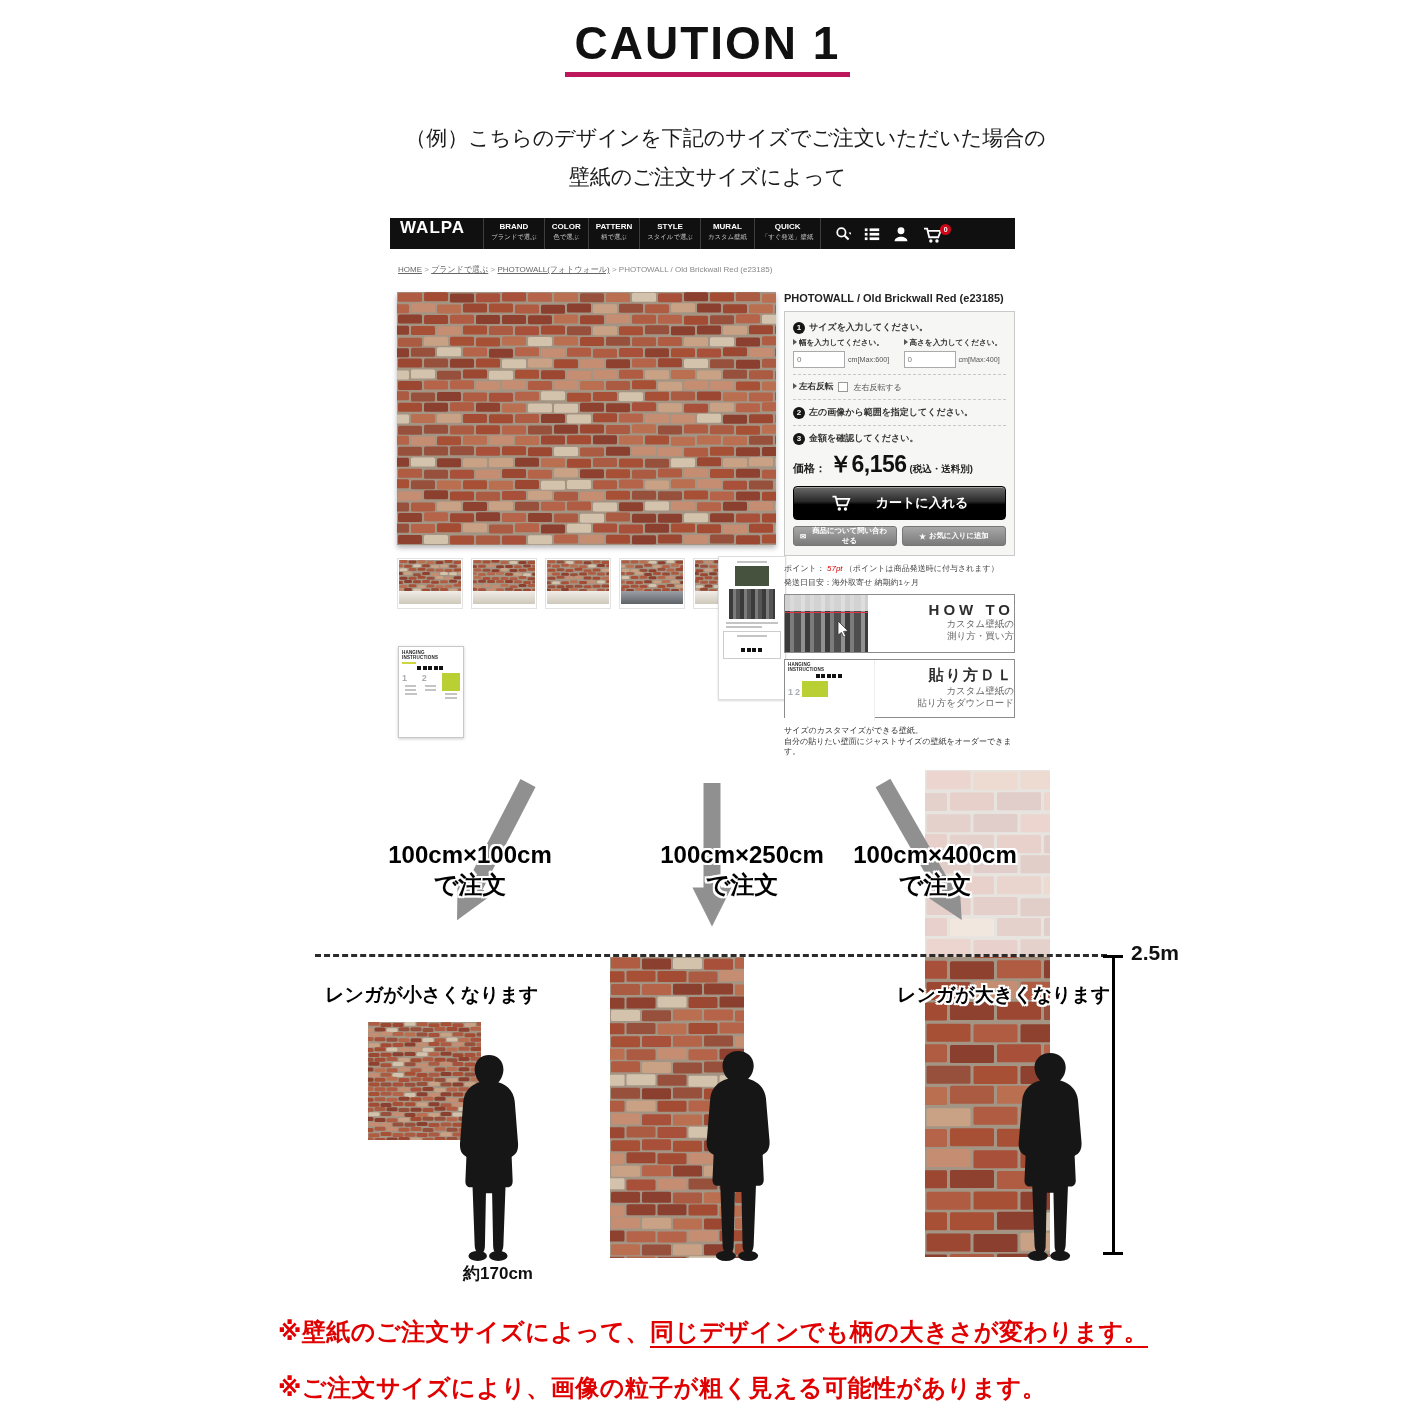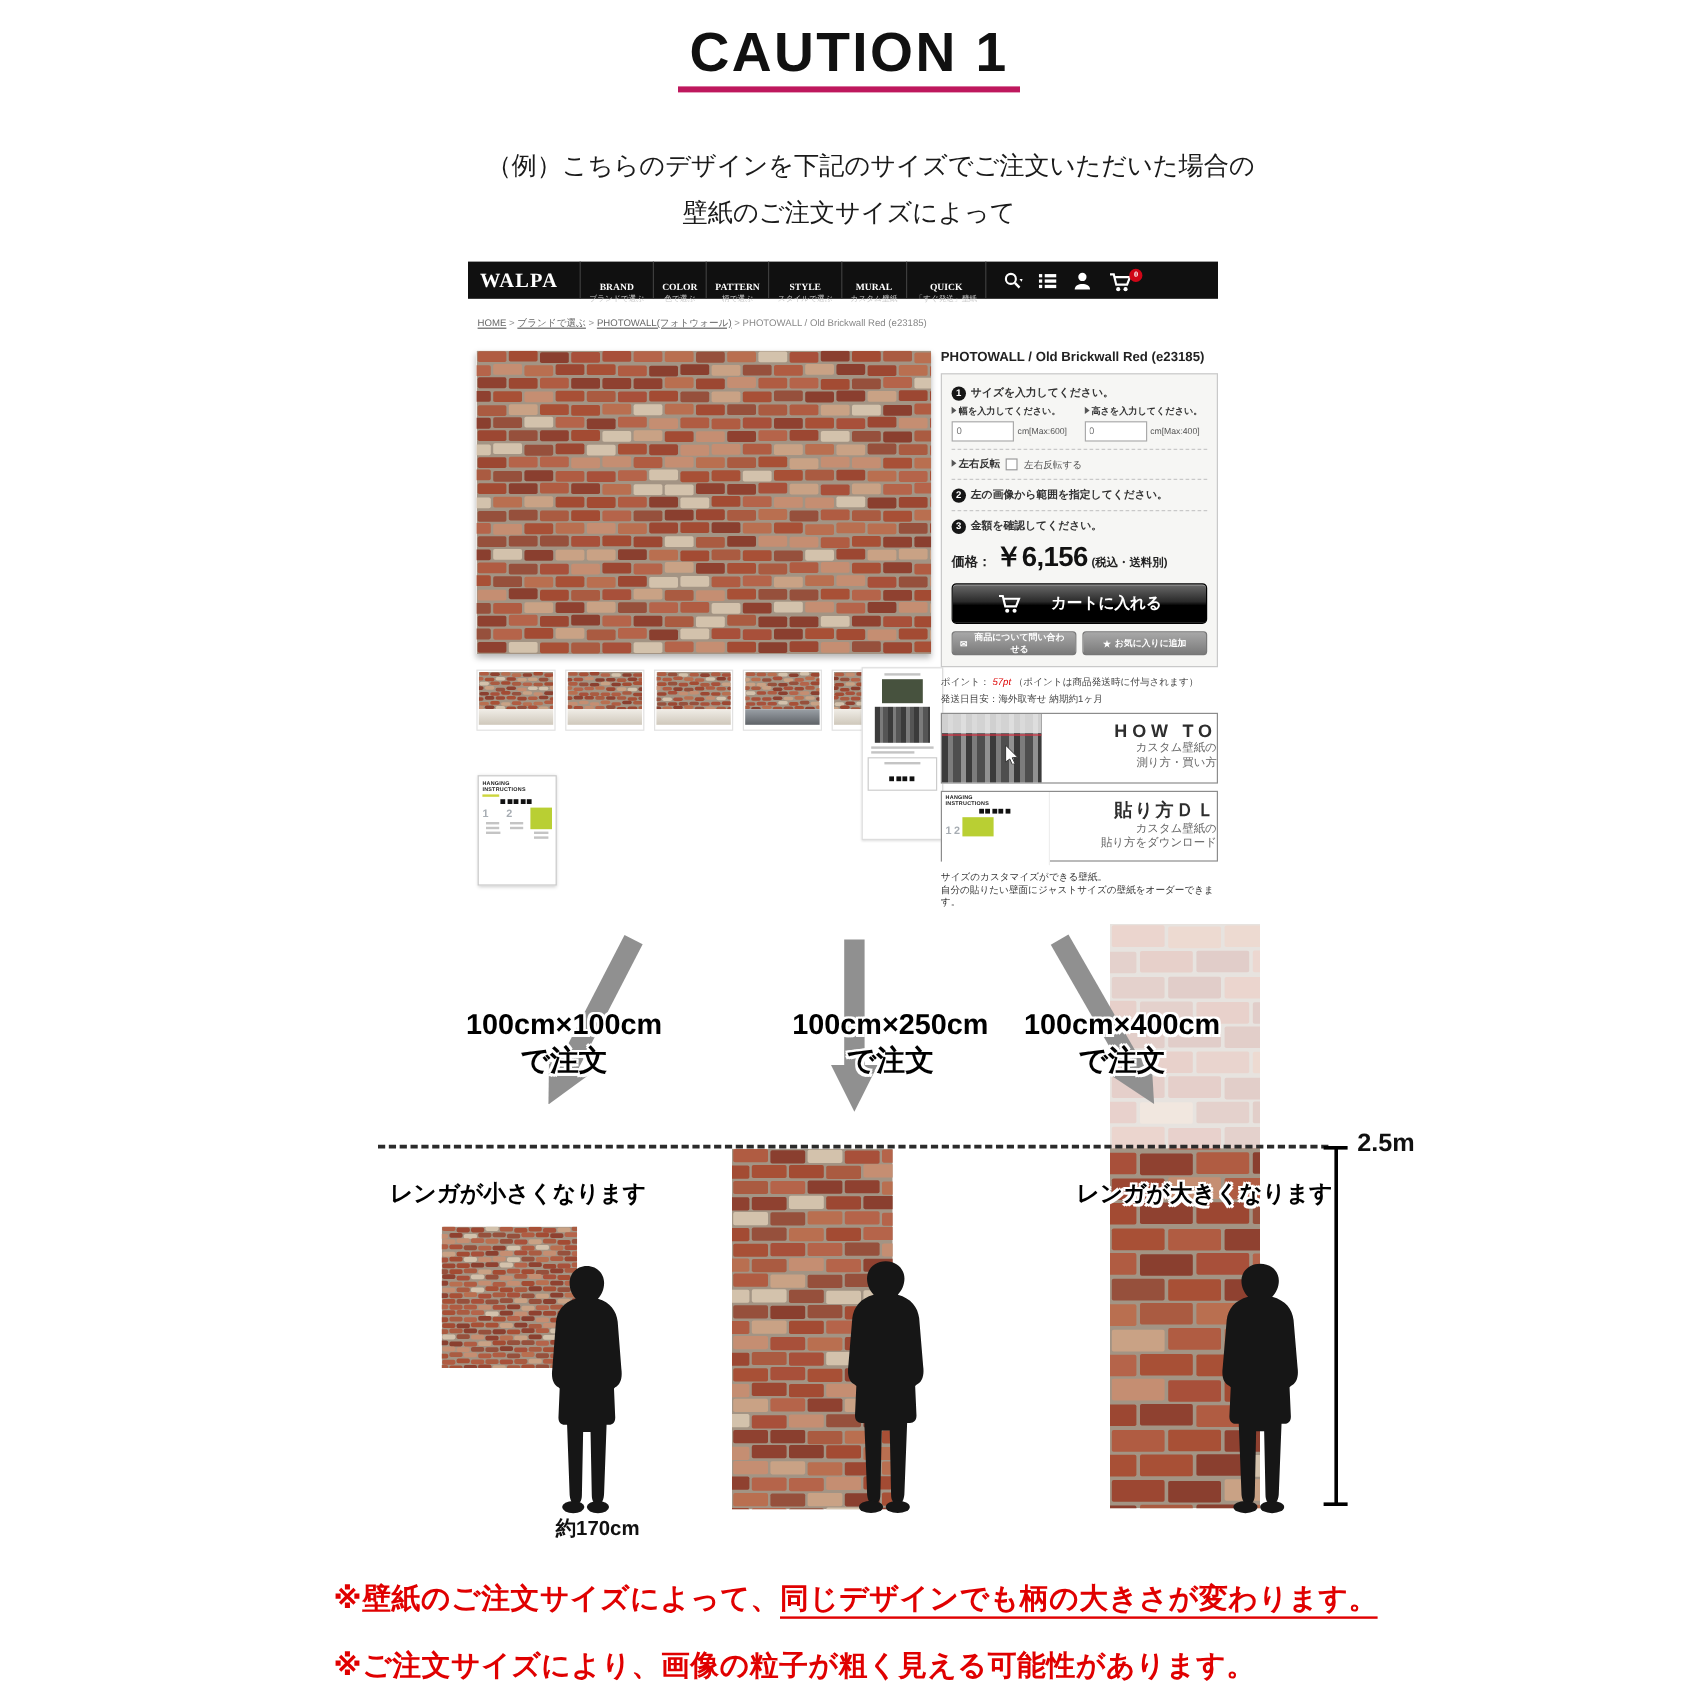--- a/index.html
+++ b/index.html
@@ -8,26 +8,26 @@
   .abs{position:absolute;}
   .ctr{text-align:center;}
   
   .caution-title{left:0;top:16px;width:100%;text-align:center;}
   .caution-title span{display:inline-block;font-size:46px;font-weight:900;letter-spacing:2px;
       border-bottom:5px solid #be185d;padding:0 10px 2px;}
   .sub1{left:18px;top:124px;width:100%;font-size:21px;color:#1a1a1a;}
   .sub2{left:0;top:163px;width:100%;font-size:21px;color:#1a1a1a;}
   
   #shot{left:390px;top:218px;width:625px;height:546px;font-family:"Liberation Sans",sans-serif;}
-  .navbar{position:absolute;left:0;top:0;width:625px;height:31px;background:#101010;display:flex;align-items:center;font-family:Liberation Serif, serif;}
+  .navbar{position:absolute;left:0;top:0;width:625px;height:31px;background:#101010;display:flex;}
   .logo{font-size:17px;font-weight:800;color:#fff;letter-spacing:1px;margin-left:10px;}
   .menu{display:flex;height:100%;margin-left:18px;}
   .mitem{padding:4px 7px 0;border-left:1px solid #3d3d3d;text-align:center;cursor:pointer;}
   .mitem:last-child{border-right:1px solid #3d3d3d;}
-  .mlabel{font-size:8px;font-weight:700;color:#fff;line-height:10px;margin-top:13px;}
+  .mlabel{font-size:8px;font-weight:700;color:#fff;line-height:10px;}
   .msub{font-size:6.4px;color:#c9c9c9;line-height:9px;white-space:nowrap;}
   .navicons{display:flex;align-items:center;gap:13px;margin-left:14px;}
   .nicon{width:16px;height:16px;position:relative;}
   .badge{position:absolute;right:-7px;top:-2px;width:11px;height:11px;border-radius:50%;
          background:#cf0617;color:#fff;font-size:7px;font-weight:700;text-align:center;line-height:11px;}
   .crumb{position:absolute;left:8px;top:46px;font-size:8px;color:#999;white-space:nowrap;}
   .crumb a{color:#666;text-decoration:underline;}
   .crumb .cur{color:#888;text-decoration:none;}
   .mainimg{position:absolute;left:7px;top:74px;width:379px;height:253px;box-shadow:0 3px 5px rgba(0,0,0,.28);}
   .thumbrow{position:absolute;left:7px;top:340px;display:flex;gap:8px;}

